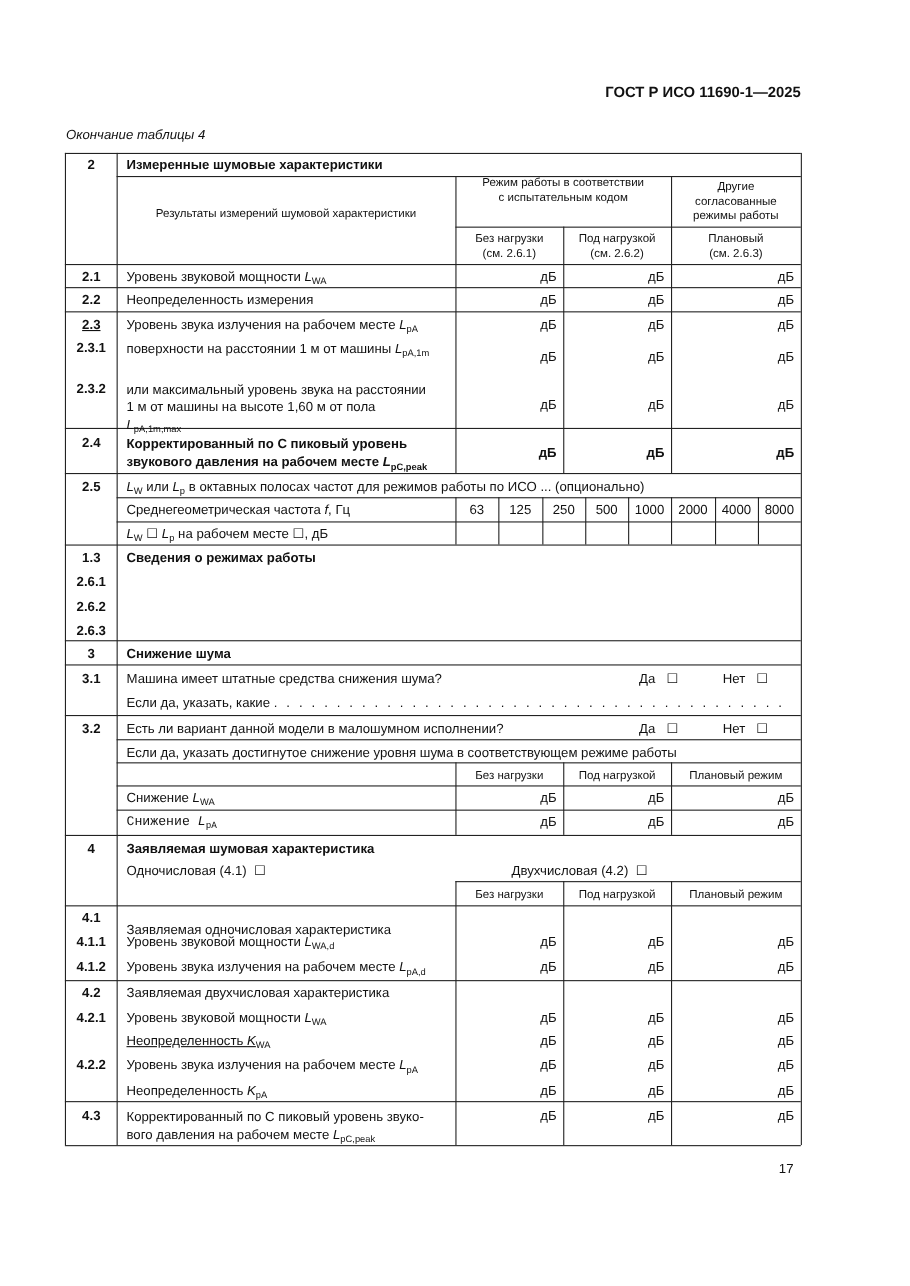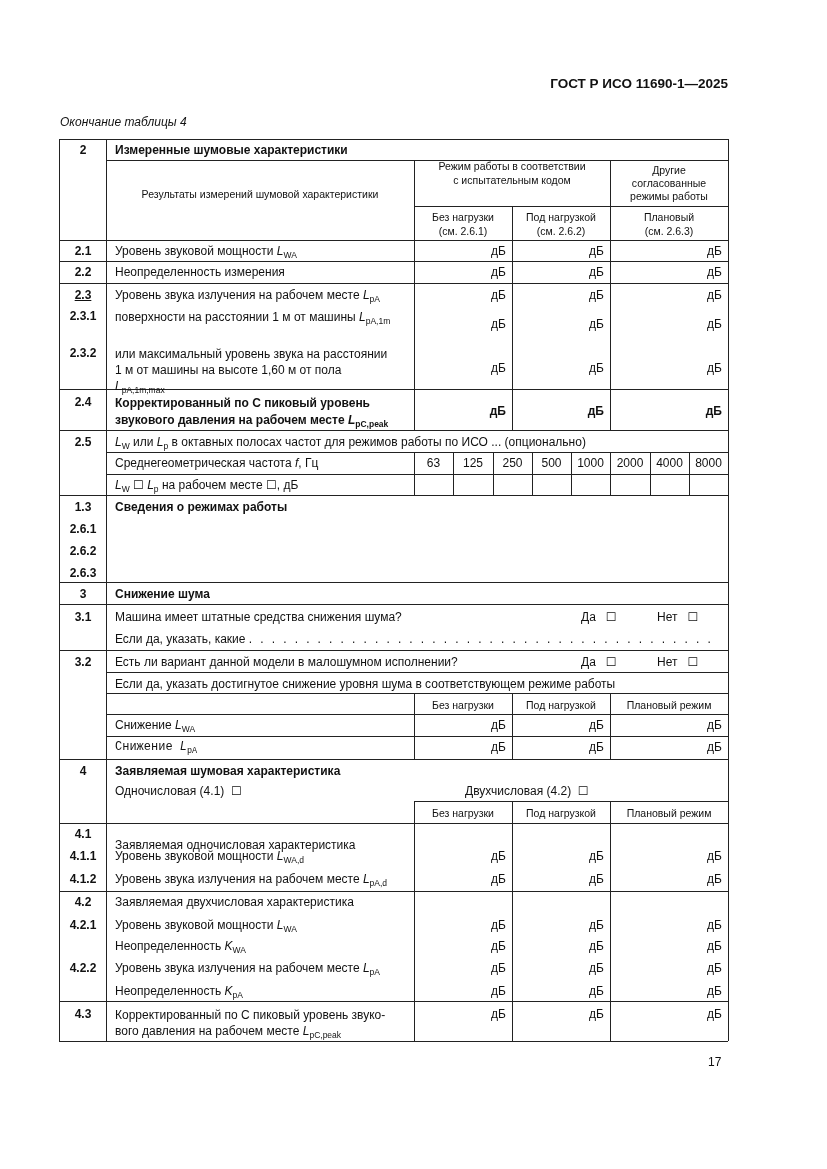--- a/index.html
+++ b/index.html
@@ -236,21 +236,21 @@
 
   <div class="n" style="top:895px;">4.2</div>
   <div class="t" style="left:115px;top:895px;">Заявляемая двухчисловая характеристика</div>
 
   <div class="n" style="top:918px;">4.2.1</div>
   <div class="t" style="left:115px;top:918px;"><span>Уровень звуковой мощности </span><span class="sym">L</span><sub>WA</sub></div>
   <div class="db" style="left:414px;width:92px;top:918px;">дБ</div>
   <div class="db" style="left:512px;width:92px;top:918px;">дБ</div>
   <div class="db" style="left:610px;width:112px;top:918px;">дБ</div>
 
-  <div class="t" style="left:115px;top:939px;"><span>Неопределенность </span><span class="sym">K</span><sub>WA</sub></div>
+  <div class="t" style="left:115px;top:939px;text-decoration:underline;"><span>Неопределенность </span><span class="sym">K</span><sub>WA</sub></div>
   <div class="db" style="left:414px;width:92px;top:939px;">дБ</div>
   <div class="db" style="left:512px;width:92px;top:939px;">дБ</div>
   <div class="db" style="left:610px;width:112px;top:939px;">дБ</div>
 
   <div class="n" style="top:961px;">4.2.2</div>
   <div class="t" style="left:115px;top:961px;"><span>Уровень звука излучения на рабочем месте </span><span class="sym">L</span><sub>pA</sub></div>
   <div class="db" style="left:414px;width:92px;top:961px;">дБ</div>
   <div class="db" style="left:512px;width:92px;top:961px;">дБ</div>
   <div class="db" style="left:610px;width:112px;top:961px;">дБ</div>
 

